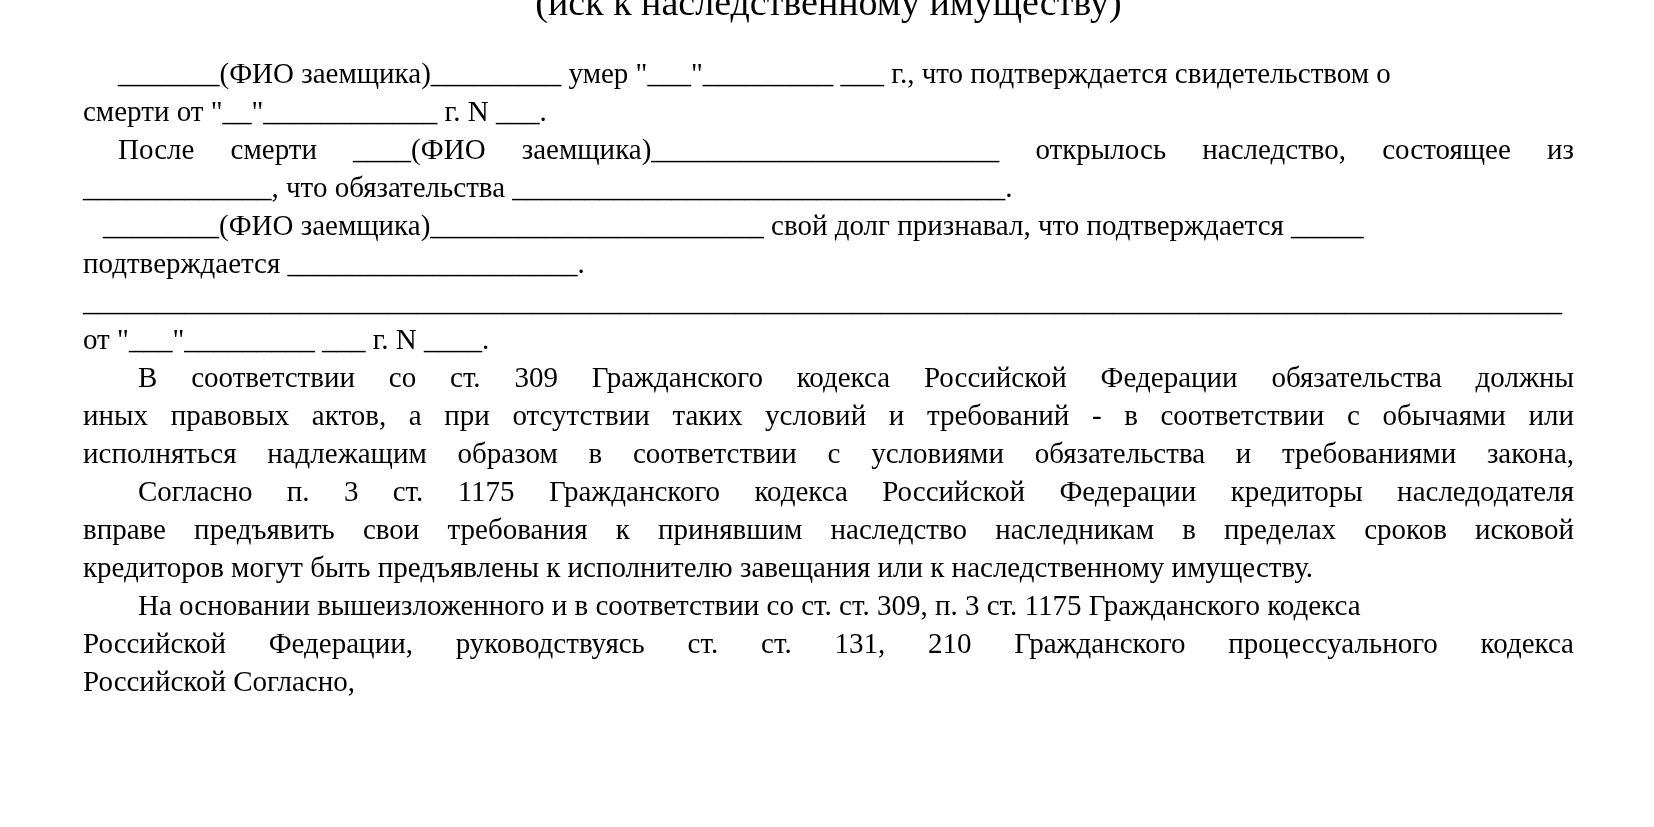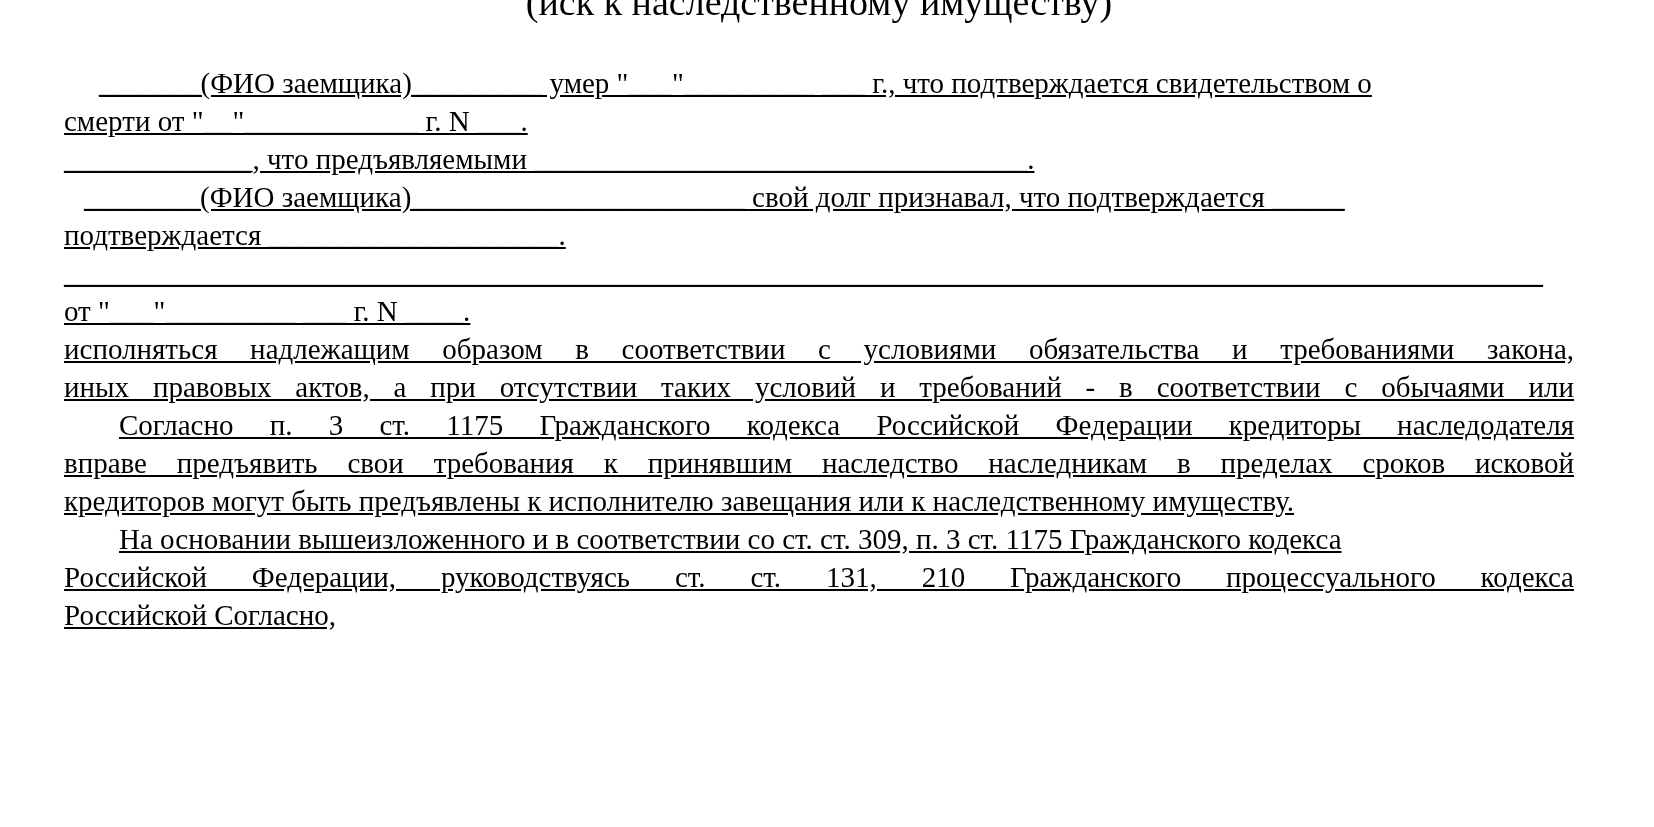--- a/index.html
+++ b/index.html
@@ -11,34 +11,33 @@
   }
   body {
     width: 1654px;
     height: 827px;
     overflow: hidden;
     font-family: "Liberation Serif", "DejaVu Serif", serif;
   }
   .page {
     width: 1654px;
     height: 827px;
-    padding: 0 80px 0 64px;
+    padding: 0 80px 0 83px;
     overflow: hidden;
   }
   
   .hdr {
     font-size: 38px;
     line-height: 44px;
     margin-top: -20px;
     text-align: center;
     white-space: nowrap;
   }
   .docbody {
-    margin-top: 40px;
-    text-decoration: underline;
+    margin-top: 30px;
   }
   .ln {
     font-size: 29px;
     line-height: 38px;
     white-space: pre;
   }
   
   .j {
     white-space: normal;
     text-align: justify;
@@ -52,27 +51,29 @@
 </head>
 <body>
 
 <div class="page">
 
   <div class="hdr">(иск к наследственному имуществу)</div>
 
   <div class="docbody">
     <div class="ln in1">_______(ФИО заемщика)_________ умер "___"_________ ___ г., что подтверждается свидетельством о</div>
     <div class="ln">смерти от "__"____________ г. N ___.</div>
-    <div class="ln">_____________, что предъявляемыми __________________________________.</div>
+    <div class="ln j in1">После смерти ____(ФИО заемщика)________________________ открылось наследство, состоящее из</div>
+    <div class="ln">_____________, что обязательства __________________________________.</div>
     <div class="ln in3">________(ФИО заемщика)_______________________ свой долг признавал, что подтверждается _____</div>
     <div class="ln">подтверждается ____________________.</div>
     <div class="ln">______________________________________________________________________________________________________</div>
     <div class="ln">от "___"_________ ___ г. N ____.</div>
+    <div class="ln j in4">В соответствии со ст. 309 Гражданского кодекса Российской Федерации обязательства должны</div>
+    <div class="ln j">иных правовых актов, а при отсутствии таких условий и требований - в соответствии с обычаями или</div>
     <div class="ln j">исполняться надлежащим образом в соответствии с условиями обязательства и требованиями закона,</div>
-    <div class="ln j">иных правовых актов, а при отсутствии таких условий и требований - в соответствии с обычаями или</div>
     <div class="ln j in4">Согласно п. 3 ст. 1175 Гражданского кодекса Российской Федерации кредиторы наследодателя</div>
     <div class="ln j">вправе предъявить свои требования к принявшим наследство наследникам в пределах сроков исковой</div>
     <div class="ln">кредиторов могут быть предъявлены к исполнителю завещания или к наследственному имуществу.</div>
     <div class="ln in4">На основании вышеизложенного и в соответствии со ст. ст. 309, п. 3 ст. 1175 Гражданского кодекса</div>
     <div class="ln j">Российской Федерации, руководствуясь ст. ст. 131, 210 Гражданского процессуального кодекса</div>
     <div class="ln">Российской Согласно,</div>
   </div>
 
 </div>
 

